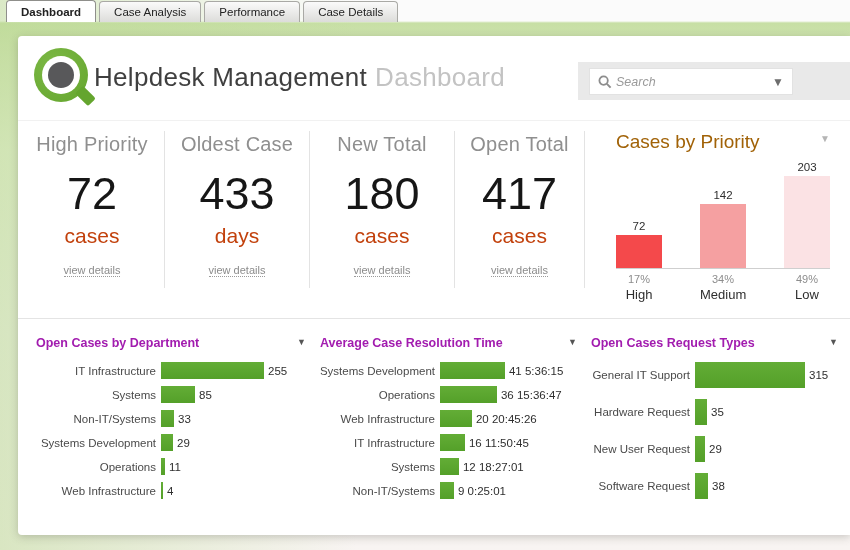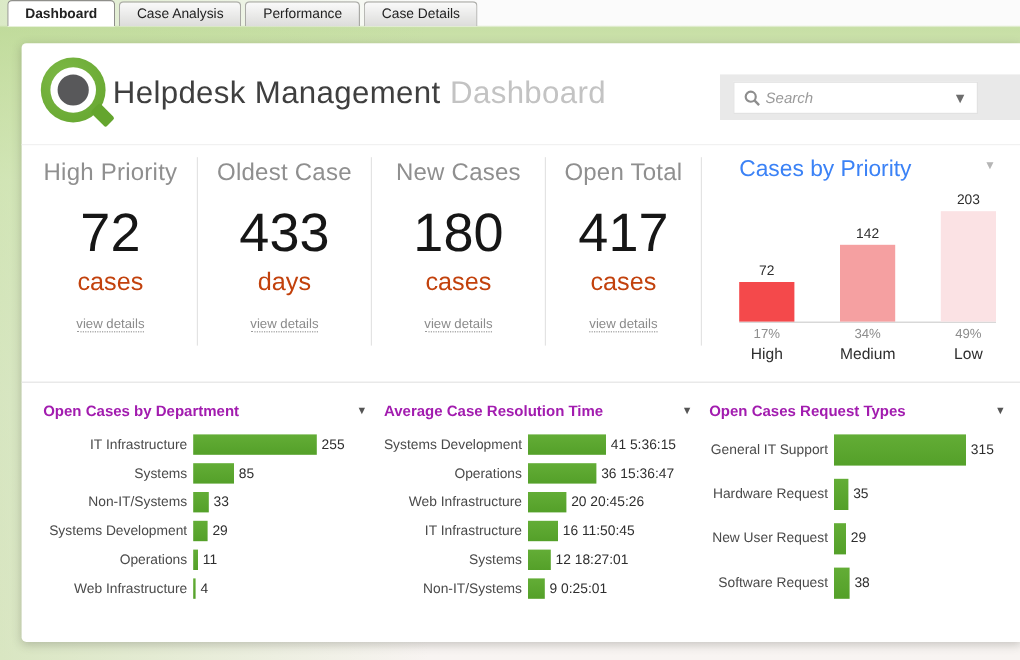--- a/index.html
+++ b/index.html
@@ -32,42 +32,42 @@
   .logo { position:absolute; left:16px; top:12px; width:54px; height:54px; border-radius:50%;
     background:radial-gradient(circle at 35% 30%, #7cb845, #64a52e); }
   .logo .ring { position:absolute; left:8px; top:8px; width:38px; height:38px; border-radius:50%; background:#fff; }
   .logo .core { position:absolute; left:14px; top:14px; width:26px; height:26px; border-radius:50%; background:#58585a; }
   .logo .tail { position:absolute; right:-3px; bottom:-3px; width:11px; height:18px; background:#64a52e;
     transform:rotate(-45deg); border-radius:2px; }
   .titles { position:absolute; left:76px; top:26px; white-space:nowrap; }
   .title-main { font-size:26px; color:#3f3f3f; letter-spacing:.3px; }
   .title-sub { font-size:26px; color:#c3c3c3; letter-spacing:.3px; margin-left:8px; }
 
-  .search-strip { position:absolute; right:0; top:26px; width:250px; height:38px; background:#e9e9e9; }
+  .search-strip { position:absolute; right:0; top:26px; width:272px; height:38px; background:#e9e9e9; }
   .search-box { position:absolute; left:11px; top:6px; width:204px; height:27px; background:#fff;
     border:1px solid #e2e2e2; display:flex; align-items:center; padding:0 8px; cursor:text; }
   .search-box svg { flex:0 0 auto; }
   .search-ph { font-size:12.5px; font-style:italic; color:#9a9a9a; margin-left:4px; flex:1 1 auto; }
   .search-caret { color:#6d6d6d; font-size:12px; cursor:pointer; }
 
   .hdr-divider { position:absolute; left:0; right:0; top:84px; border-top:1px solid #f1f1f1; }
 
   
   .kpi-row { position:absolute; left:2px; top:95px; display:flex; }
   .kpi { width:145px; text-align:center; border-right:1px solid #e3e3e3; padding:2px 0 10px; }
   .kpi:nth-child(4) { width:130px; }
   .kpi-label { font-size:20px; color:#8f8f8f; letter-spacing:.2px; }
   .kpi-value { font-size:45px; color:#161616; margin-top:12px; }
   .kpi-unit { font-size:21px; color:#c2410c; margin-top:4px; }
   .kpi-link { display:inline-block; font-size:11px; color:#8b8b8b; margin-top:16px;
     border-bottom:1px dotted #9a9a9a; cursor:pointer; }
 
   
   .prio { position:absolute; left:580px; top:95px; right:6px; height:185px; }
-  .prio-title { font-size:19px; color:#3b82f6; padding-left:18px; }
+  .prio-title { font-size:19px; color:#a16207; padding-left:18px; }
   .prio-caret { position:absolute; right:14px; top:2px; color:#b5b5b5; font-size:10px; cursor:pointer; }
   .prio-bars { position:absolute; left:18px; right:14px; top:36px; height:102px;
     display:flex; justify-content:space-between; align-items:flex-end; border-bottom:1px solid #cfcfcf; }
   .pcol { width:46px; display:flex; flex-direction:column; align-items:center; justify-content:flex-end; }
   .pval { font-size:11.5px; color:#2e2e2e; margin-bottom:3px;text-align:center; }
   .pbar { width:46px; cursor:pointer; }
   .prio-labels { position:absolute; left:18px; right:14px; top:142px; display:flex; justify-content:space-between; }
   .plab { width:46px; text-align:center; }
   .ppct { font-size:11px; color:#8d8d8d; }
   .pcat { font-size:13px; color:#2e2e2e; margin-top:2px; }
@@ -136,21 +136,21 @@
         <div class="kpi-unit">cases</div>
         <span class="kpi-link">view details</span>
       </div>
       <div class="kpi">
         <div class="kpi-label">Oldest Case</div>
         <div class="kpi-value">433</div>
         <div class="kpi-unit">days</div>
         <span class="kpi-link">view details</span>
       </div>
       <div class="kpi">
-        <div class="kpi-label">New Cases</div>
+        <div class="kpi-label">New Total</div>
         <div class="kpi-value">180</div>
         <div class="kpi-unit">cases</div>
         <span class="kpi-link">view details</span>
       </div>
       <div class="kpi">
         <div class="kpi-label">Open Total</div>
         <div class="kpi-value">417</div>
         <div class="kpi-unit">cases</div>
         <span class="kpi-link">view details</span>
       </div>

